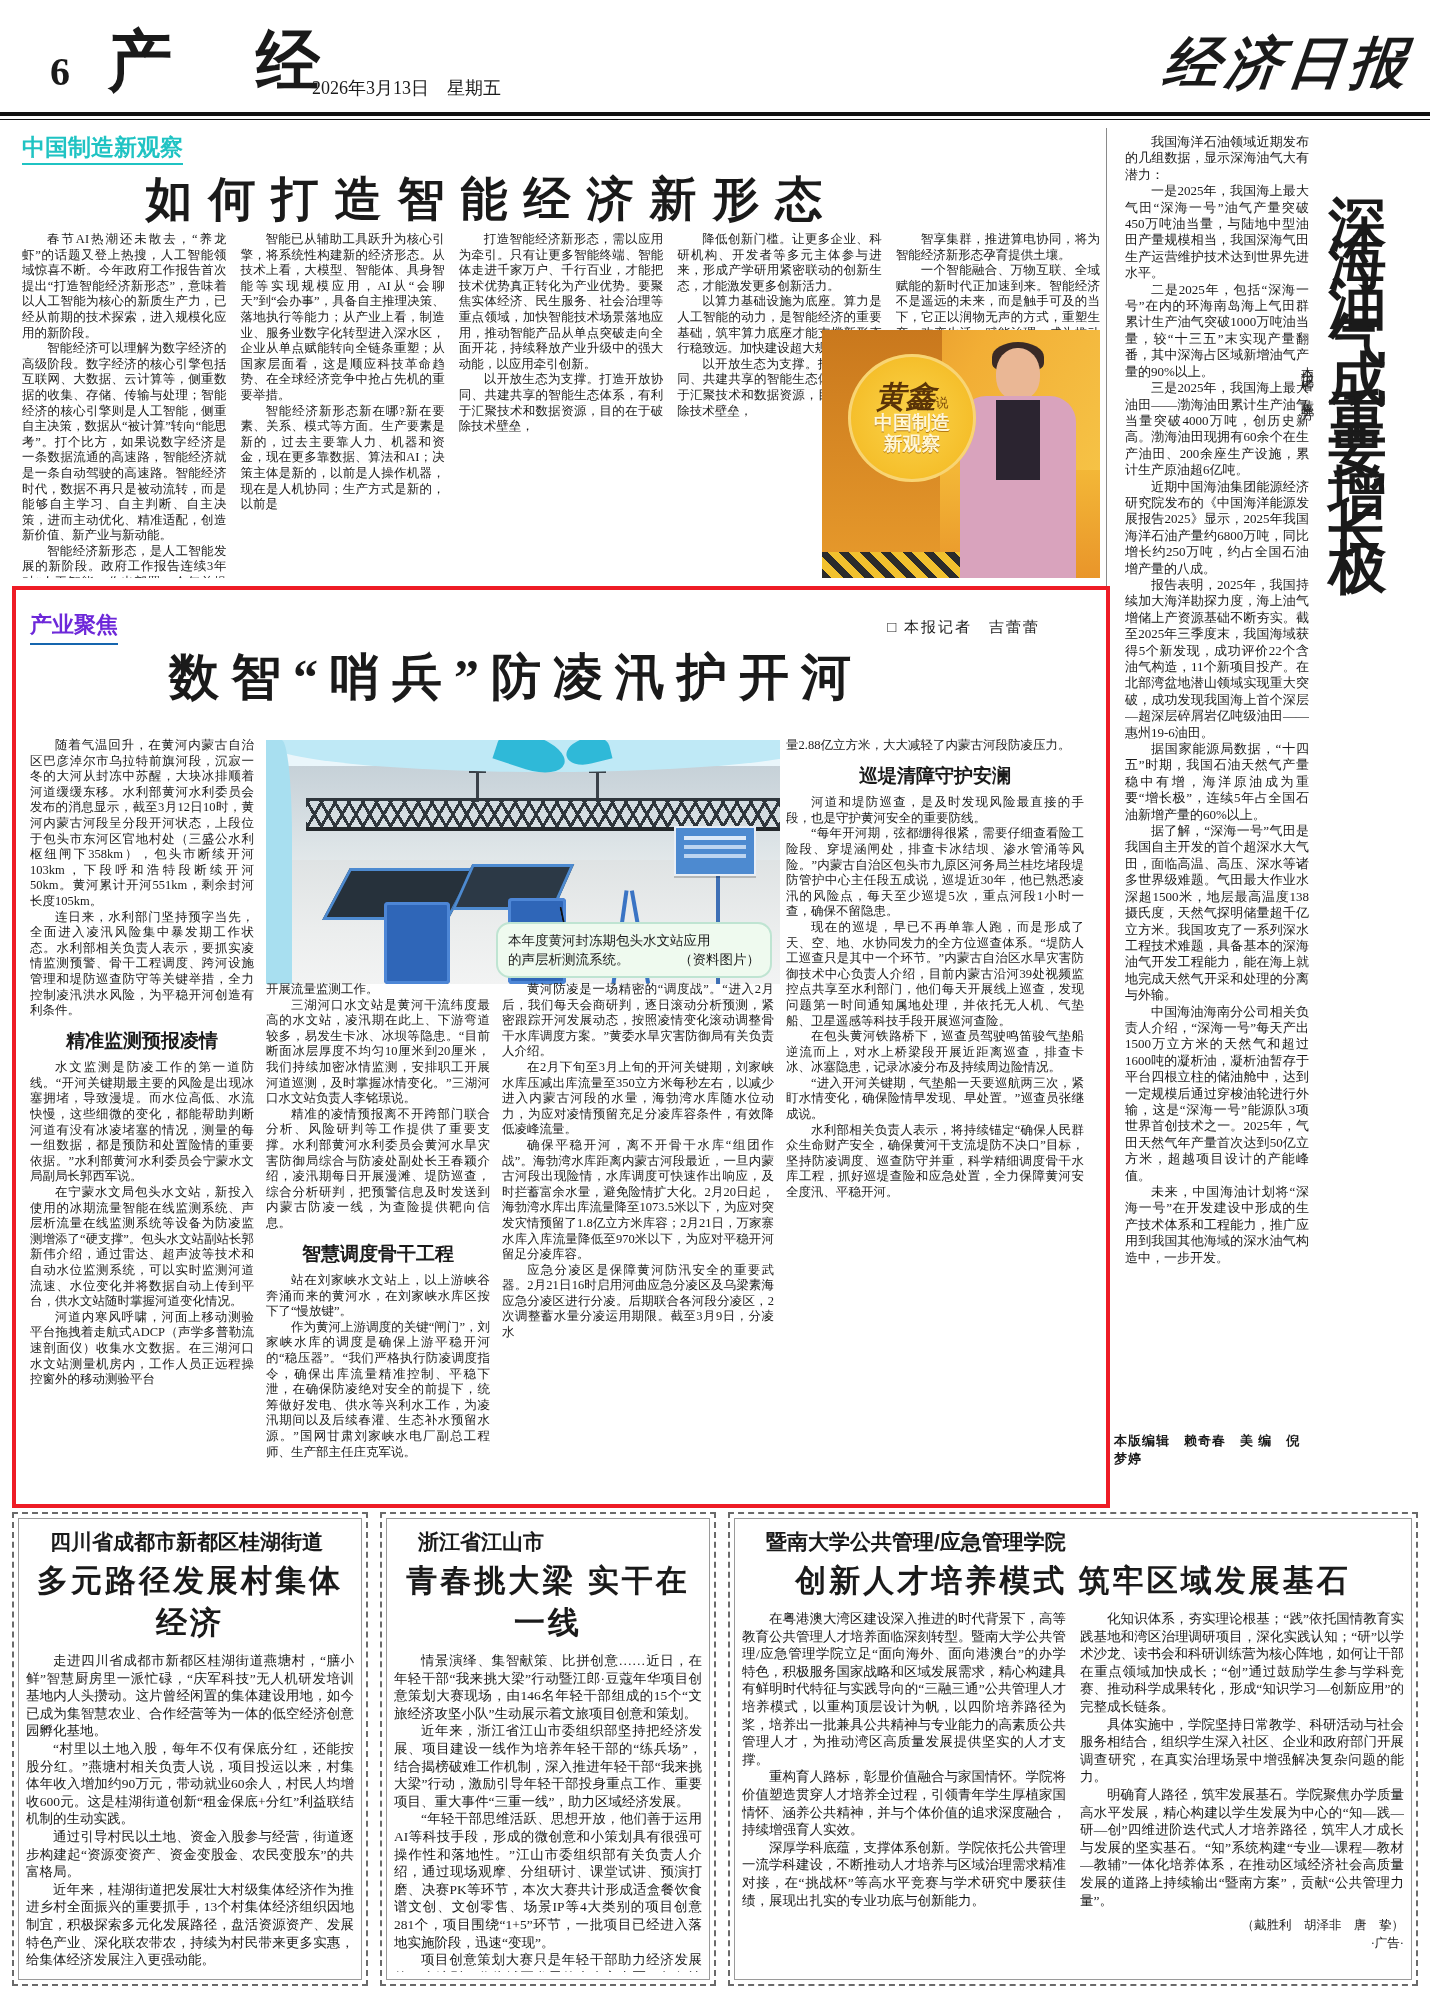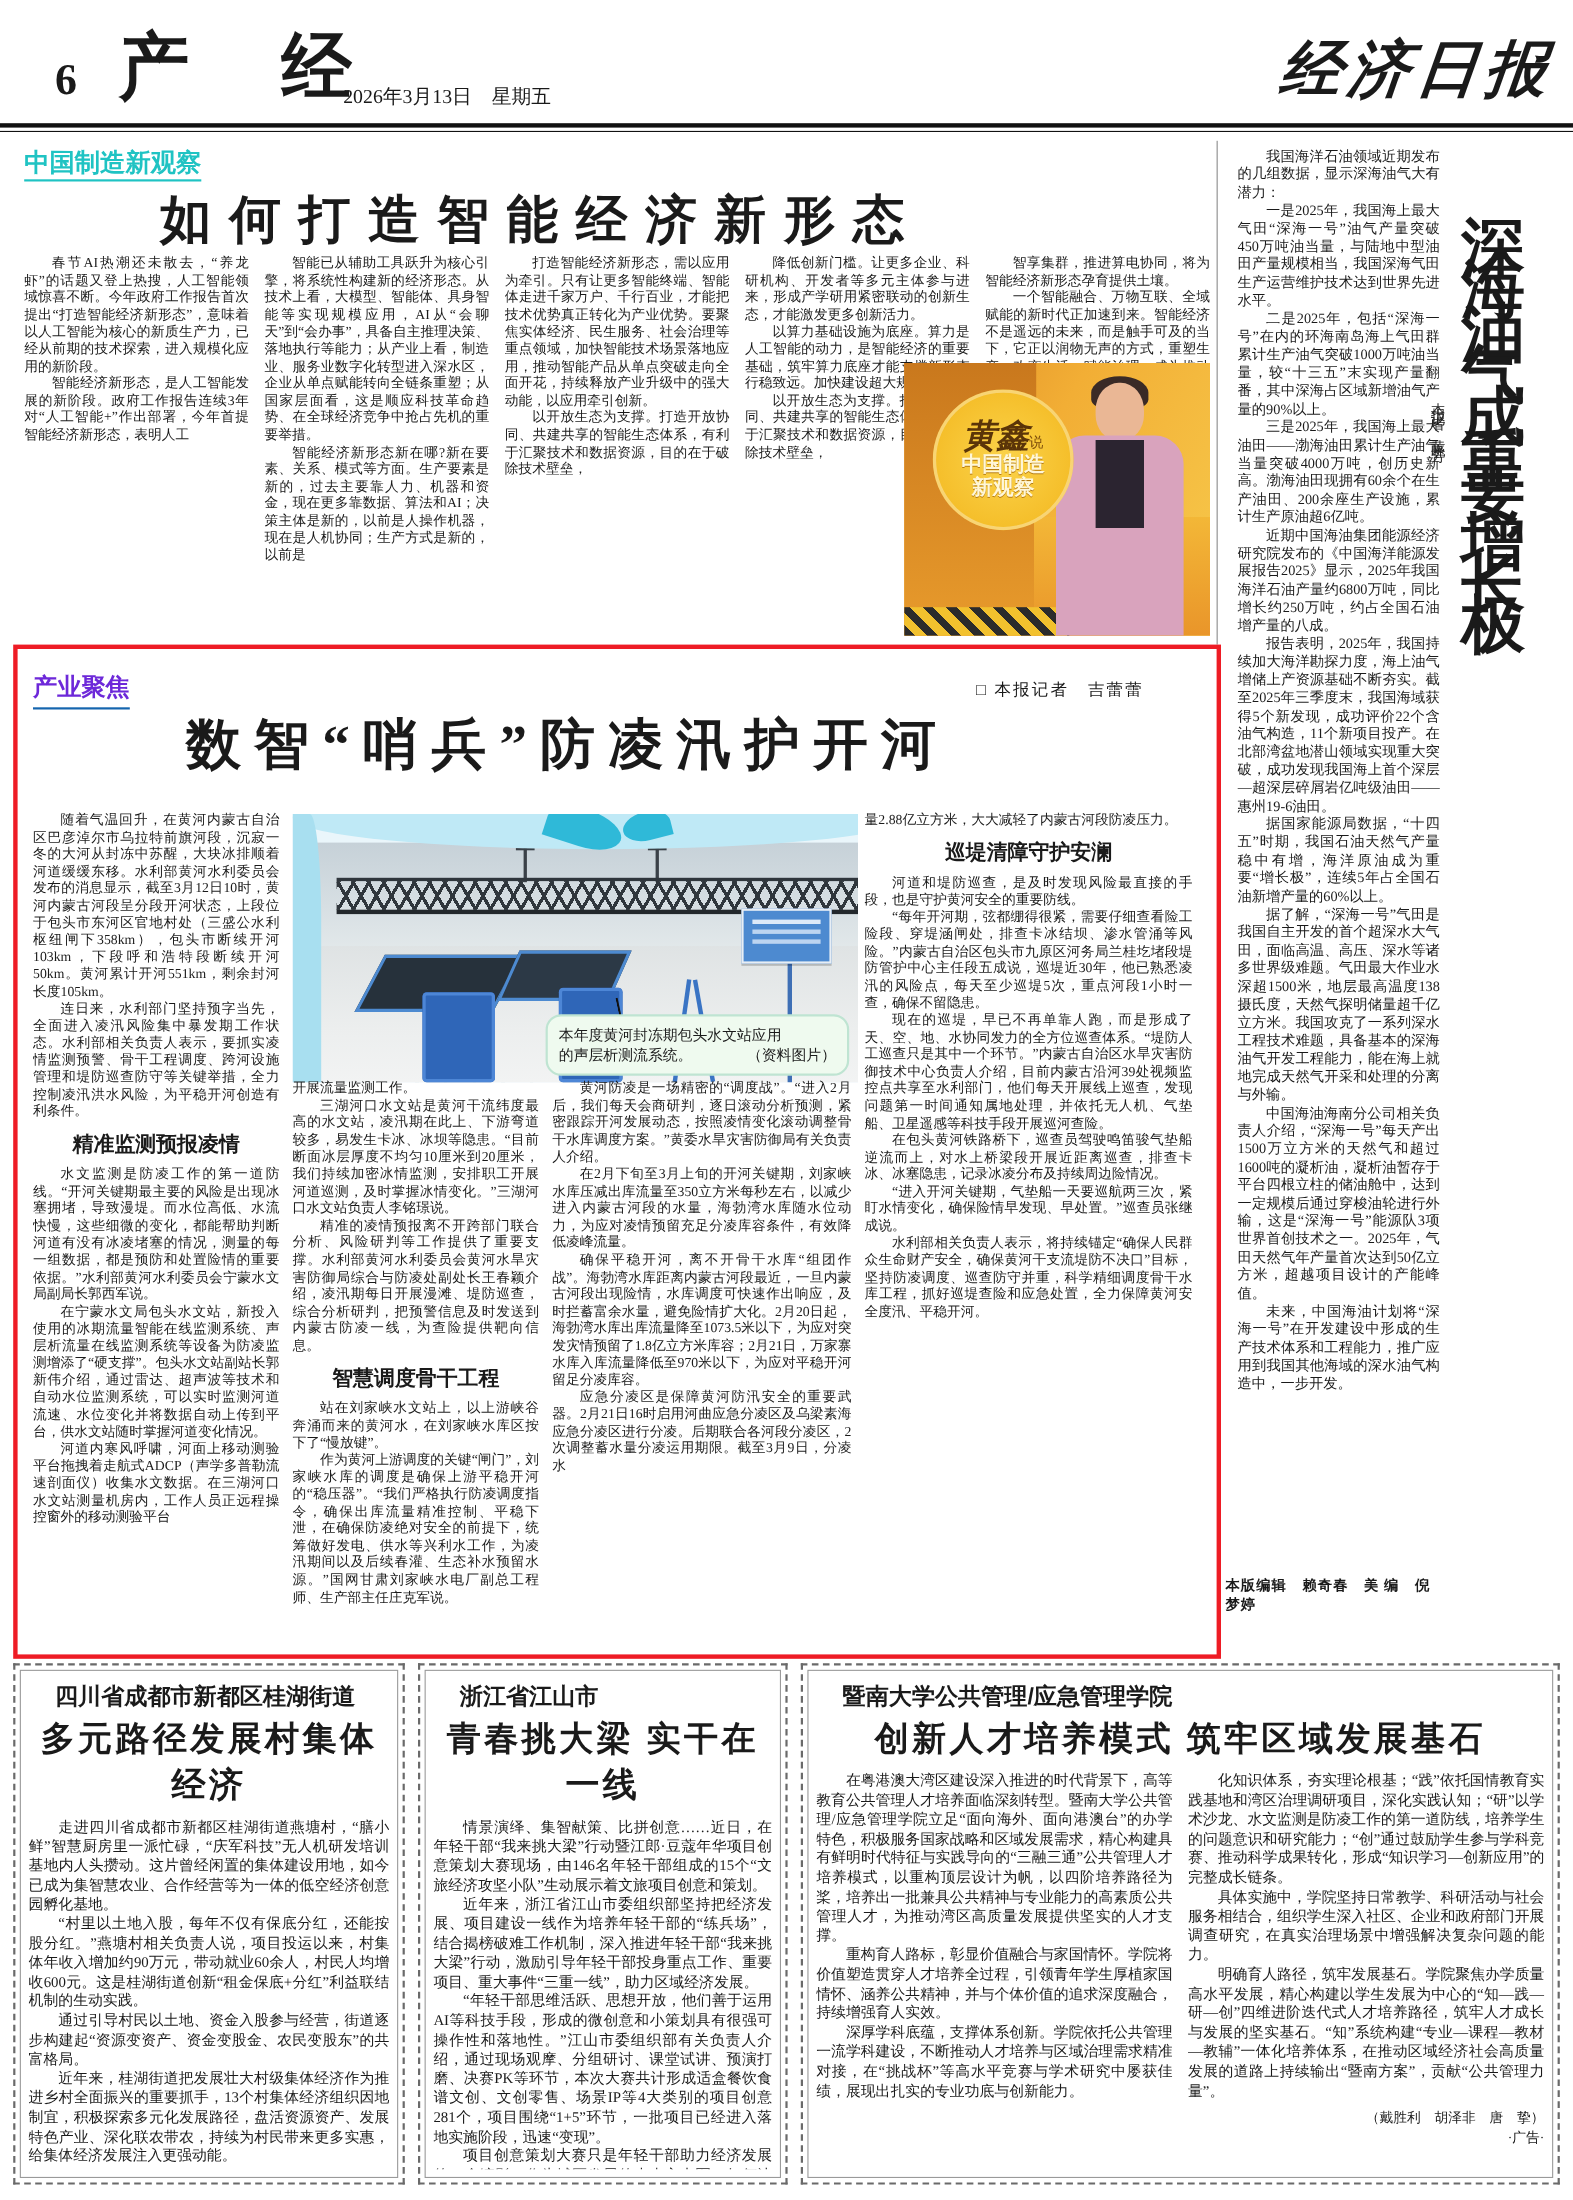--- a/index.html
+++ b/index.html
@@ -133,20 +133,21 @@
   <div id="masthead">经济日报</div>
   <div id="toprule"></div>
   <div id="toprule2"></div>
 
   <div id="top-article">
     <span class="kicker-cyan">中国制造新观察</span>
     <div id="top-headline">如何打造智能经济新形态</div>
     <div id="top-cols" class="colflex bodytext">
       <div class="col">
         <p>春节AI热潮还未散去，“养龙虾”的话题又登上热搜，人工智能领域惊喜不断。今年政府工作报告首次提出“打造智能经济新形态”，意味着以人工智能为核心的新质生产力，已经从前期的技术探索，进入规模化应用的新阶段。</p>
+        <p>智能经济可以理解为数字经济的高级阶段。数字经济的核心引擎包括互联网、大数据、云计算等，侧重数据的收集、存储、传输与处理；智能经济的核心引擎则是人工智能，侧重自主决策，数据从“被计算”转向“能思考”。打个比方，如果说数字经济是一条数据流通的高速路，智能经济就是一条自动驾驶的高速路。智能经济时代，数据不再只是被动流转，而是能够自主学习、自主判断、自主决策，进而主动优化、精准适配，创造新价值、新产业与新动能。</p>
         <p>智能经济新形态，是人工智能发展的新阶段。政府工作报告连续3年对“人工智能+”作出部署，今年首提智能经济新形态，表明人工</p>
       </div>
       <div class="col">
         <p>智能已从辅助工具跃升为核心引擎，将系统性构建新的经济形态。从技术上看，大模型、智能体、具身智能等实现规模应用，AI从“会聊天”到“会办事”，具备自主推理决策、落地执行等能力；从产业上看，制造业、服务业数字化转型进入深水区，企业从单点赋能转向全链条重塑；从国家层面看，这是顺应科技革命趋势、在全球经济竞争中抢占先机的重要举措。</p>
         <p>智能经济新形态新在哪?新在要素、关系、模式等方面。生产要素是新的，过去主要靠人力、机器和资金，现在更多靠数据、算法和AI；决策主体是新的，以前是人操作机器，现在是人机协同；生产方式是新的，以前是</p>
       </div>
       <div class="col">
         <p>打造智能经济新形态，需以应用为牵引。只有让更多智能终端、智能体走进千家万户、千行百业，才能把技术优势真正转化为产业优势。要聚焦实体经济、民生服务、社会治理等重点领域，加快智能技术场景落地应用，推动智能产品从单点突破走向全面开花，持续释放产业升级中的强大动能，以应用牵引创新。</p>
         <p>以开放生态为支撑。打造开放协同、共建共享的智能生态体系，有利于汇聚技术和数据资源，目的在于破除技术壁垒，</p>
       </div>
@@ -300,21 +301,21 @@
     <div class="adpad">
       <div class="ad-kicker">暨南大学公共管理/应急管理学院</div>
       <div class="ad-headline">创新人才培养模式  筑牢区域发展基石</div>
       <div class="c-cols ad-body">
         <div class="c-col">
           <p>在粤港澳大湾区建设深入推进的时代背景下，高等教育公共管理人才培养面临深刻转型。暨南大学公共管理/应急管理学院立足“面向海外、面向港澳台”的办学特色，积极服务国家战略和区域发展需求，精心构建具有鲜明时代特征与实践导向的“三融三通”公共管理人才培养模式，以重构顶层设计为帆，以四阶培养路径为桨，培养出一批兼具公共精神与专业能力的高素质公共管理人才，为推动湾区高质量发展提供坚实的人才支撑。</p>
           <p>重构育人路标，彰显价值融合与家国情怀。学院将价值塑造贯穿人才培养全过程，引领青年学生厚植家国情怀、涵养公共精神，并与个体价值的追求深度融合，持续增强育人实效。</p>
           <p>深厚学科底蕴，支撑体系创新。学院依托公共管理一流学科建设，不断推动人才培养与区域治理需求精准对接，在“挑战杯”等高水平竞赛与学术研究中屡获佳绩，展现出扎实的专业功底与创新能力。</p>
         </div>
         <div class="c-col">
-          <p>化知识体系，夯实理论根基；“践”依托国情教育实践基地和湾区治理调研项目，深化实践认知；“研”以学术沙龙、水文监测是防凌工作的第一道防线，培养学生的问题意识和研究能力；“创”通过鼓励学生参与学科竞赛、推动科学成果转化，形成“知识学习—创新应用”的完整成长链条。</p>
+          <p>化知识体系，夯实理论根基；“践”依托国情教育实践基地和湾区治理调研项目，深化实践认知；“研”以学术沙龙、读书会和科研训练营为核心阵地，如何让干部在重点领域加快成长；“创”通过鼓励学生参与学科竞赛、推动科学成果转化，形成“知识学习—创新应用”的完整成长链条。</p>
           <p>具体实施中，学院坚持日常教学、科研活动与社会服务相结合，组织学生深入社区、企业和政府部门开展调查研究，在真实治理场景中增强解决复杂问题的能力。</p>
           <p>明确育人路径，筑牢发展基石。学院聚焦办学质量高水平发展，精心构建以学生发展为中心的“知—践—研—创”四维进阶迭代式人才培养路径，筑牢人才成长与发展的坚实基石。“知”系统构建“专业—课程—教材—教辅”一体化培养体系，在推动区域经济社会高质量发展的道路上持续输出“暨南方案”，贡献“公共管理力量”。</p>
           <div class="ad-src">（戴胜利　胡泽非　唐　挚）</div>
           <div class="ad-tag">·广告·</div>
         </div>
       </div>
     </div>
   </div>
 
 </div>

